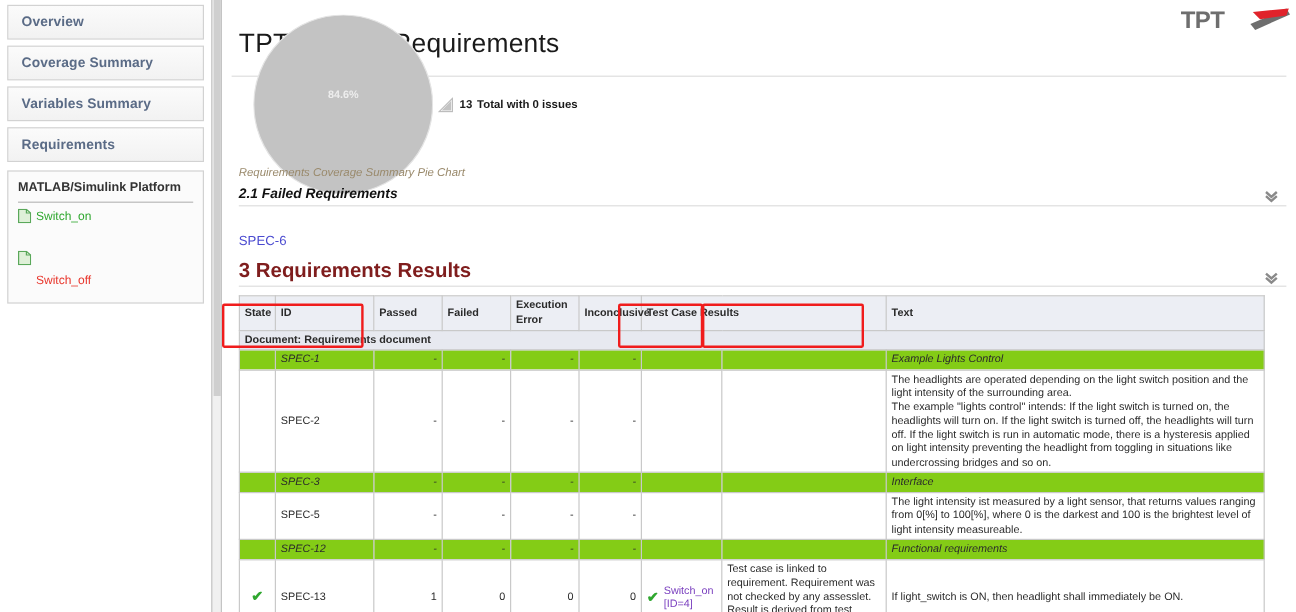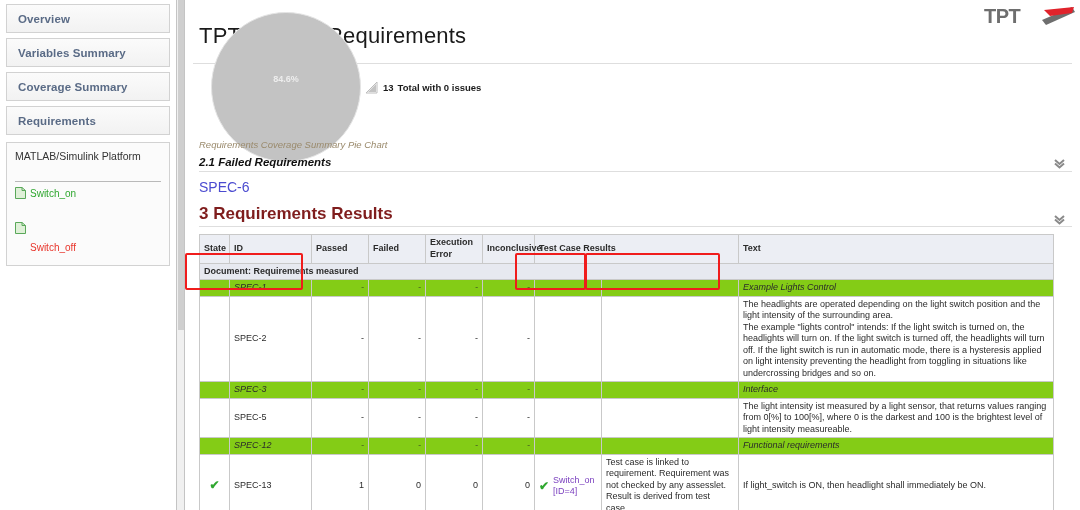--- a/index.html
+++ b/index.html
@@ -35,24 +35,24 @@
   }
   .nav-item.active { color: #4a6persist; }
   #platform-box {
     margin-top: 7px;
     border: 1px solid #d2d2d2;
     background: #fbfbfb;
     padding: 7px 8px 9px 8px;
   }
   #platform-title {
     font-size: 10.5px;
-    font-weight: normal;
+    font-weight: bold;
     color: #333;
     border-bottom: 1px solid #b9b9b9;
-    padding-bottom: 19px;
+    padding-bottom: 6px;
     margin-bottom: 5px;
   }
   .file-row {
     display: flex; align-items: center;
     gap: 4px;
     margin-bottom: 3px;
     font-size: 10px;
     cursor: pointer;
   }
   .file-ico { width: 11px; height: 12px; flex: 0 0 11px; display:block; }
@@ -136,21 +136,21 @@
     border-bottom: 1px solid #dedede;
     padding-bottom: 3px;
   }
   .sec-h1 {
     font-size: 17px; font-weight: bold; color: #7f1d1d;
     margin: 9px 0 0 6px;
     border-bottom: 1px solid #dedede;
     padding-bottom: 2px;
   }
   .sec-para { font-size: 9.5px; color: #3a3a3a; margin: 6px 0 0 6px; }
-  .sec-link { font-size: 14px; color: #4b4bd0; margin: 7px 0 0 6px; cursor: pointer; }
+  .sec-link { font-size: 11px; color: #4b4bd0; margin: 23px 0 0 6px; cursor: pointer; }
   .collapse-chev {
     position: absolute; right: 6px;
     width: 13px; height: 13px;
     cursor: pointer;
   }
 
   
   #req-table {
     margin: 7px 0 0 6px;
     width: 855px;
@@ -217,24 +217,24 @@
 </head>
 <body>
 
 <div id="app">
 
   <div id="sidebar">
     <div class="nav-item">
       <span>Overview</span>
     </div>
     <div class="nav-item">
+      <span>Coverage Summary</span>
+    </div>
+    <div class="nav-item">
       <span>Variables Summary</span>
-    </div>
-    <div class="nav-item">
-      <span>Coverage Summary</span>
     </div>
     <div class="nav-item active">
       <span>Requirements</span>
     </div>
 
     <div id="platform-box">
       <div id="platform-title">MATLAB/Simulink Platform</div>
 
       <div class="file-row">
         <svg class="file-ico" viewBox="0 0 11 12">
@@ -324,21 +324,21 @@
           <th>Passed</th>
           <th>Failed</th>
           <th>Execution Error</th>
           <th>Inconclusive</th>
           <th colspan="2">Test Case Results</th>
           <th>Text</th>
         </tr>
       </thead>
       <tbody>
         <tr class="group-row">
-          <td colspan="9">Document: Requirements measured</td>
+          <td colspan="9">Document: Requirements document</td>
         </tr>
 
         <tr class="r-alt">
           <td class="c-state"></td>
           <td class="c-id">SPEC-1</td>
           <td class="c-num">-</td>
           <td class="c-num">-</td>
           <td class="c-num">-</td>
           <td class="c-inc">-</td>
           <td class="c-tcr"></td>

